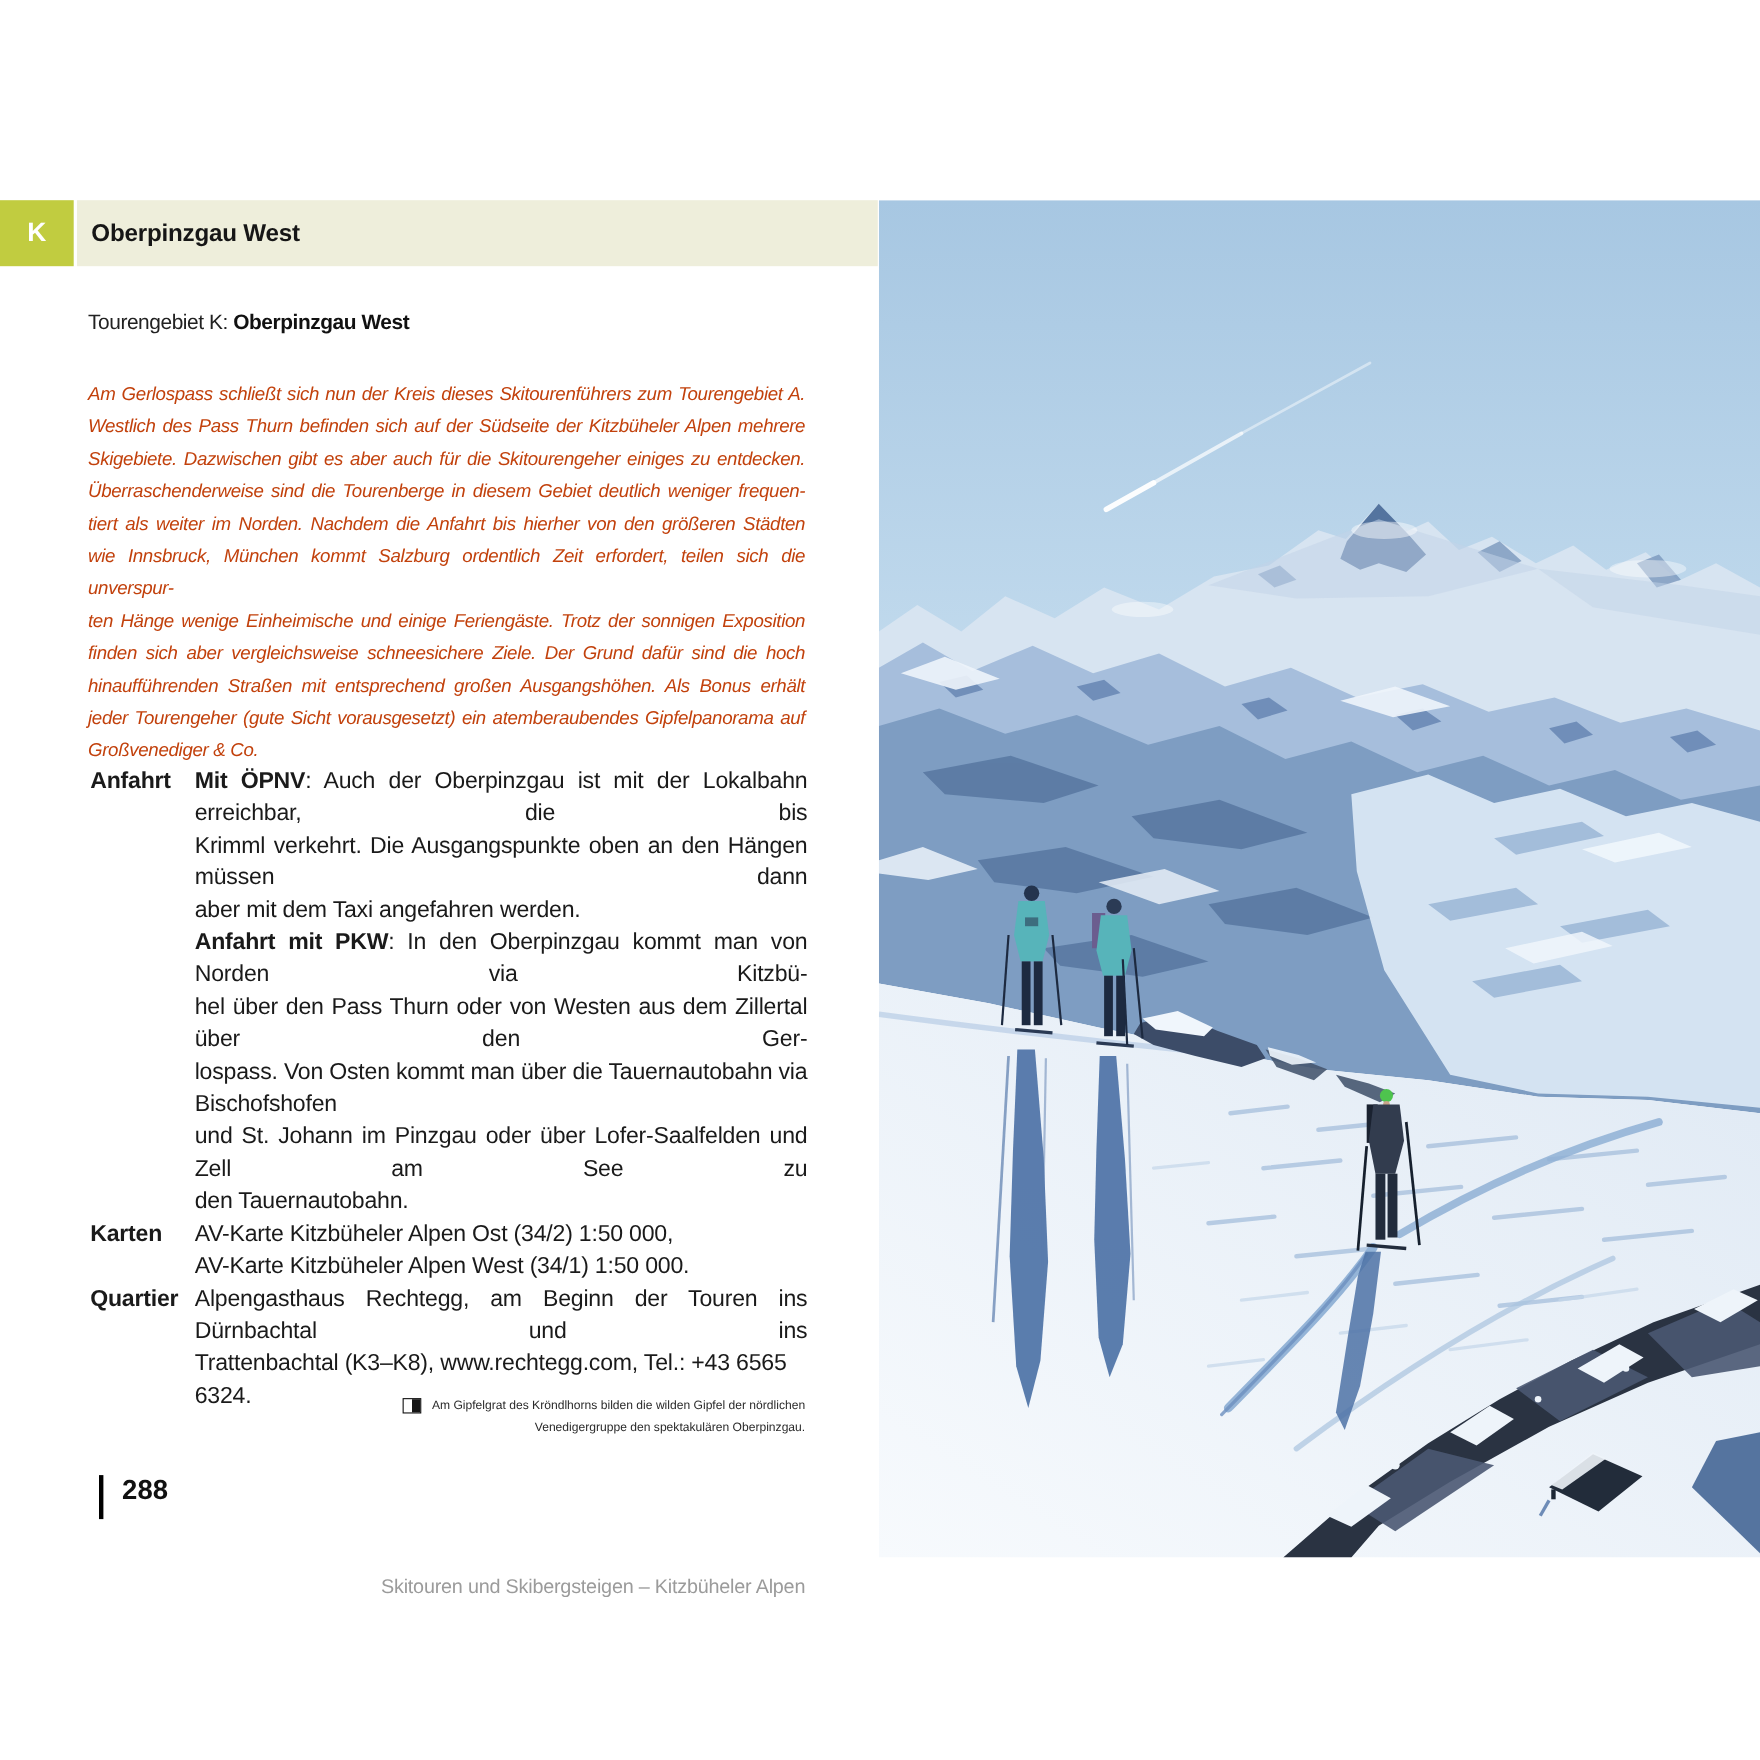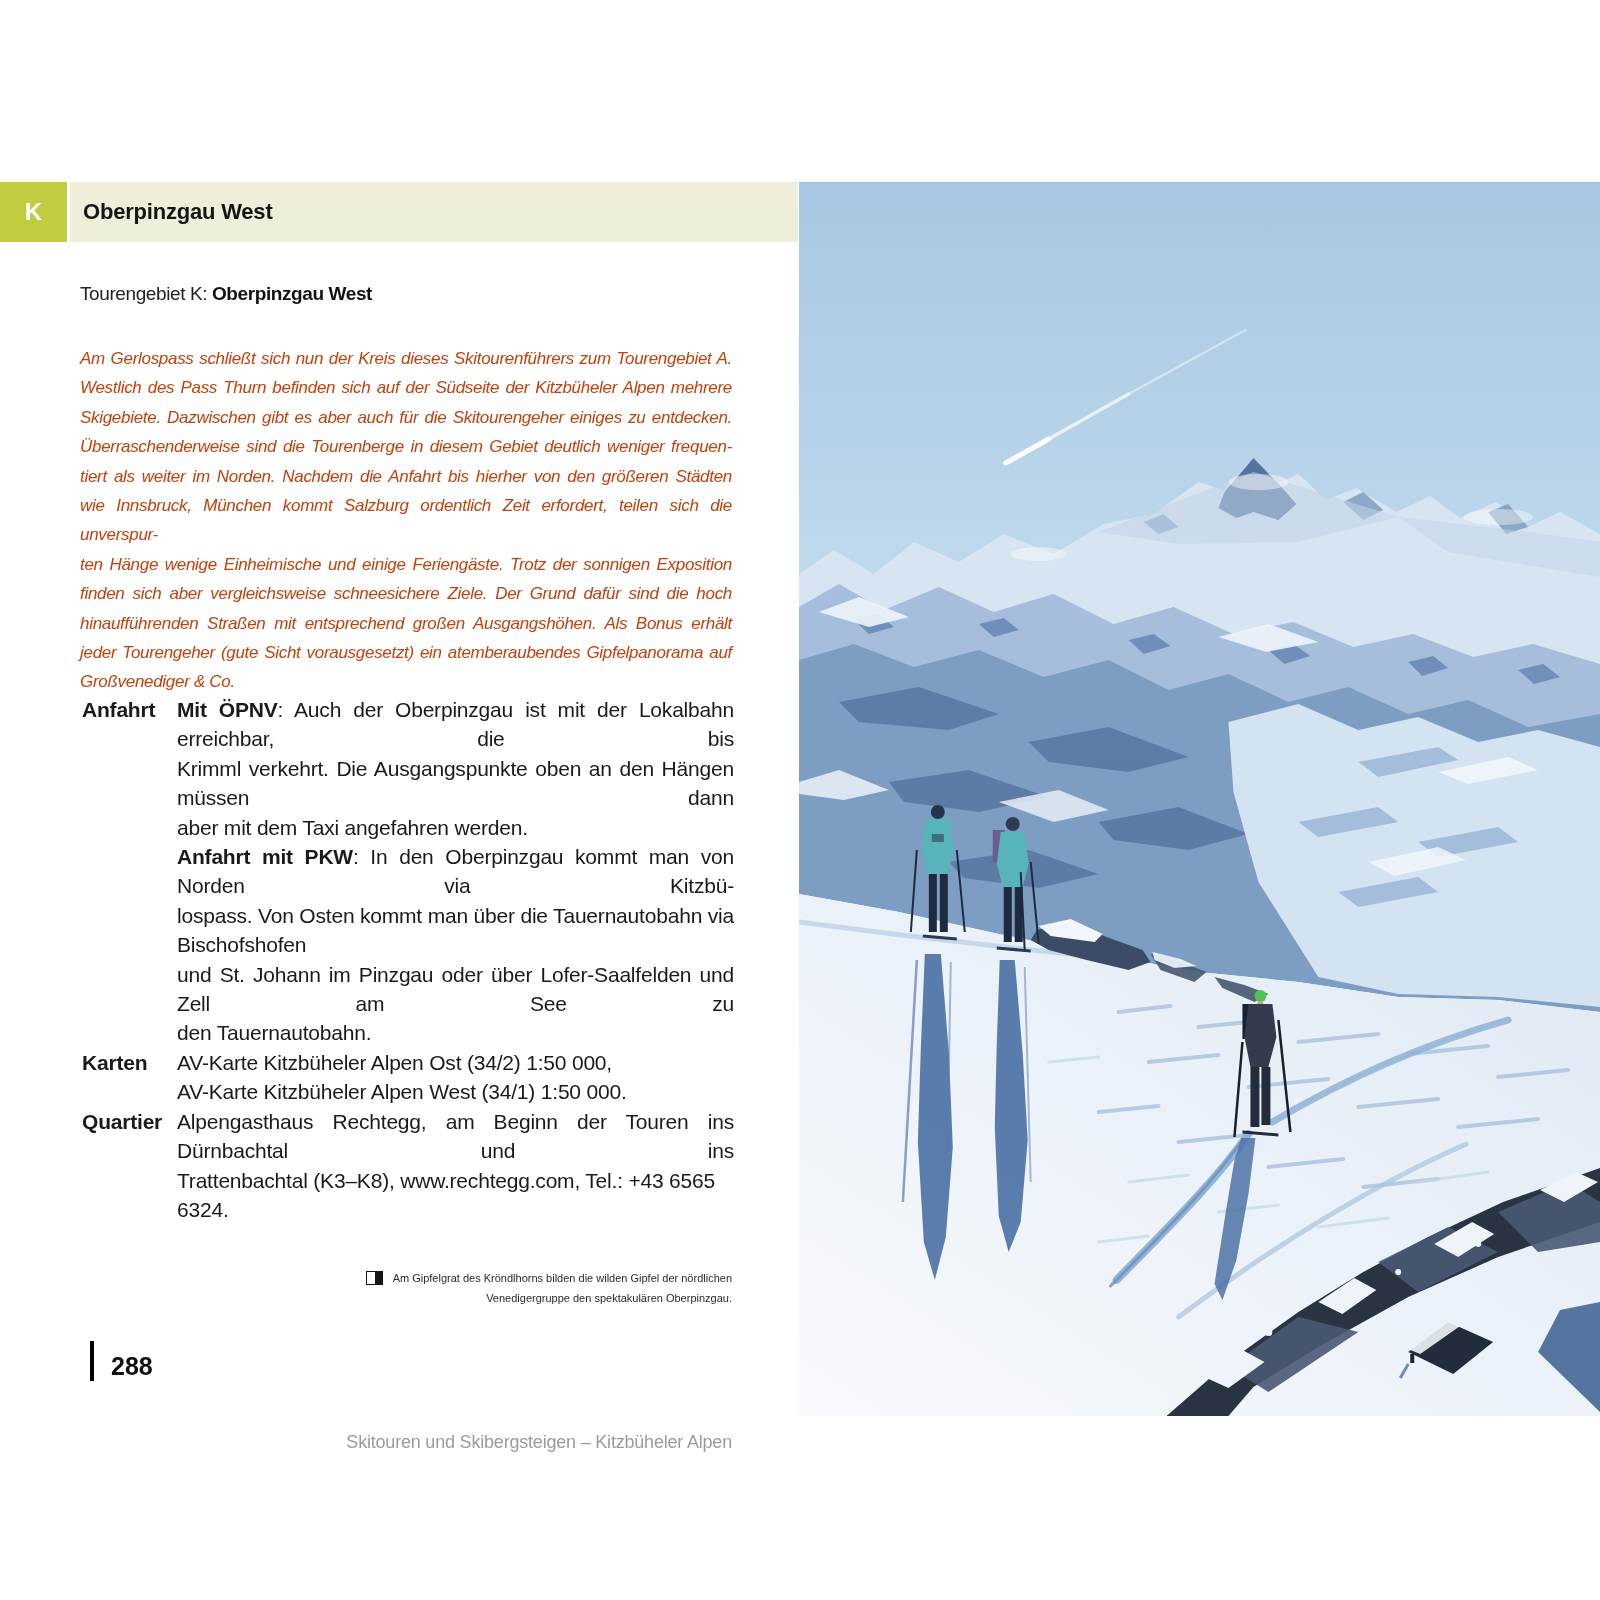--- a/index.html
+++ b/index.html
@@ -23,21 +23,21 @@
         font-size:21px;line-height:29.4px;letter-spacing:-0.2px;}
   .label{font-weight:bold;}
   .b{font-weight:bold;}
   
   .caption{position:absolute;left:80px;top:1268px;width:652px;display:flex;justify-content:flex-end;
            gap:10px;font-size:11px;line-height:20px;color:#2a2a2a;}
   .cap-icon{width:15px;height:12px;margin-top:3px;border:1.5px solid #111;flex:none;
             background:linear-gradient(to right,#ffffff 0 50%,#151515 50% 100%);}
   .cap-lines{text-align:right;}
   
-  .footer-num{position:absolute;left:57px;top:1341px;display:flex;align-items:flex-end;gap:17px;padding-left:33px;}
+  .footer-num{position:absolute;left:57px;top:1341px;display:flex;align-items:flex-start;gap:17px;padding-left:33px;}
   .bar{width:4px;height:40px;background:#000;}
   .pagenum{font-weight:bold;font-size:25px;color:#111;}
   .book-title{position:absolute;top:1432px;left:80px;width:652px;text-align:right;
               font-size:18px;color:#9b9b9b;letter-spacing:-0.2px;}
   
   .photo{position:absolute;left:799px;top:182px;width:801px;height:1234px;}
   .photo svg{display:block;width:100%;height:100%;}
 </style>
 </head>
 <body>
@@ -71,20 +71,21 @@
       <div class="">Großvenediger &amp; Co.</div>
     </div>
 
   <div class="info" id="info">
       <div class="label">Anfahrt</div>
       <div>
         <div class="j"><span class="b">Mit ÖPNV</span><span>: Auch der Oberpinzgau ist mit der Lokalbahn erreichbar, die bis</span></div>
         <div class="j"><span>Krimml verkehrt. Die Ausgangspunkte oben an den Hängen müssen dann</span></div>
         <div class=""><span>aber mit dem Taxi angefahren werden.</span></div>
         <div class="j"><span class="b">Anfahrt mit PKW</span><span>: In den Oberpinzgau kommt man von Norden via Kitzbü-</span></div>
+        <div class="j"><span>hel über den Pass Thurn oder von Westen aus dem Zillertal über den Ger-</span></div>
         <div class="j"><span>lospass. Von Osten kommt man über die Tauernautobahn via Bischofshofen</span></div>
         <div class="j"><span>und St. Johann im Pinzgau oder über Lofer-Saalfelden und Zell am See zu</span></div>
         <div class=""><span>den Tauernautobahn.</span></div>
       </div>
       <div class="label">Karten</div>
       <div>
         <div class=""><span>AV-Karte Kitzbüheler Alpen Ost (34/2) 1:50 000,</span></div>
         <div class=""><span>AV-Karte Kitzbüheler Alpen West (34/1) 1:50 000.</span></div>
       </div>
       <div class="label">Quartier</div>

